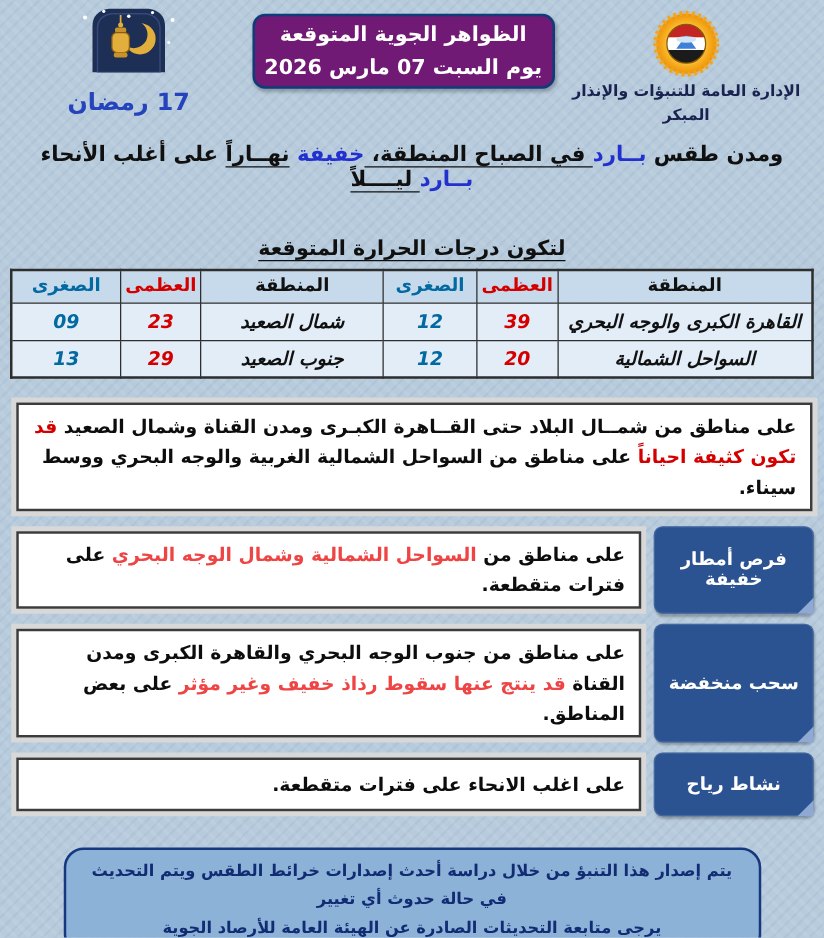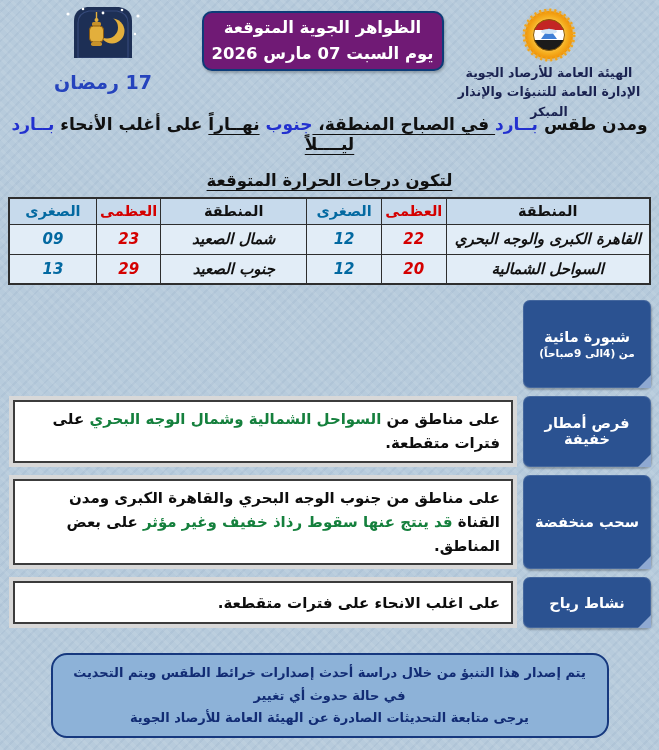--- a/index.html
+++ b/index.html
@@ -30,21 +30,21 @@
   .ramadan svg { display:block; margin:0 auto; }
   .ramadan-date { font-size:19px; font-weight:bold; color:#2543bd; margin-top:13px; }
 
   
   .summary { text-align:center; font-size:17px; font-weight:bold; margin-top:12px; color:#101010; }
   .blue { color:#2230cf; }
   .u { text-decoration:underline; text-underline-offset:4px; }
 
   .temps-heading {
     text-align:center; font-size:16.5px; font-weight:bold; color:#101010;
-    text-decoration:underline; text-underline-offset:4px; margin-top:17px;
+    text-decoration:underline; text-underline-offset:4px; margin-top:35px;
   }
 
   
   table { width:643px; margin:7px auto 0; border-collapse:collapse; border:2px solid #2e2e2e; }
   th,td { border:1.6px solid #2e2e2e; font-weight:bold; text-align:center; }
   th { background:#c7daec; font-size:14.5px; height:26px; color:#111; }
   td { background:#e2edf7; font-size:15px; height:30px;font-style:italic; }
   th.max, td.max { color:#d40000; }
   th.min, td.min { color:#0369a1; }
   .c-region1 { width:196px; } .c-max1 { width:62px; } .c-min1 { width:72px; }
@@ -66,21 +66,21 @@
     border-style:solid; border-width:0 0 13px 13px;
     border-color:transparent transparent #8fa9d2 transparent;
   }
   .sublabel { font-size:10.5px; margin-top:2px; font-weight:bold; }
   .content-box {
     flex:1; background:#fff; border:2px solid #3c3c3c;
     box-shadow:0 0 0 4px #d8d8d8; margin:4px 1px 4px 5px; padding:5px 11px;
     font-weight:bold; font-size:15px; line-height:1.62; color:#0d0d0d;
     display:flex; flex-direction:column; justify-content:center;
   }
-  .hl-red { color:#d40000; } .hl-blue { color:#15803d; }
+  .hl-red { color:#d40000; } .hl-blue { color:#ef4444; }
 
   
   .footer-note {
     width:558px; margin:25px auto 0; padding:7px 12px;
     background:#8db2d8; border:2.5px solid #16387e; border-radius:16px;
     text-align:center; font-weight:bold; font-size:13px; color:#122c74; line-height:1.7;
   }
 </style>
 </head>
 <body>
@@ -107,21 +107,20 @@
           <g clip-path="url(#em)">
             <rect x="17" y="12" width="32" height="11" fill="#c32524"></rect>
             <rect x="17" y="23" width="32" height="10" fill="#ffffff"></rect>
             <rect x="17" y="33" width="32" height="11" fill="#1b1b1b"></rect>
             <path d="M25 32 L33 21 L41 32 Z" fill="#3f7fd6"></path>
             <ellipse cx="33" cy="24.5" rx="8" ry="2.6" fill="#cfe4f7"></ellipse>
           </g>
           <circle cx="33" cy="28" r="15.5" fill="none" stroke="#8a5a00" stroke-width="1"></circle>
         </svg>
       </span>
-      <div class="auth-line">الهيئة العامة للأرصاد الجوية</div>
       <div class="auth-line">الإدارة العامة للتنبؤات والإنذار المبكر</div>
     </div>
 
     <div class="title-box">
       <div>الظواهر الجوية المتوقعة</div>
       <div>يوم السبت 07 مارس 2026</div>
     </div>
 
     <div class="ramadan">
       <span>
@@ -140,60 +139,58 @@
           <circle cx="36.5" cy="16" r="2" fill="#e3af3c"></circle>
           <rect x="32" y="18" width="9" height="4" rx="1.5" fill="#c8922a"></rect>
           <rect x="29.5" y="22" width="14" height="16" rx="4" fill="#e3af3c" stroke="#8a5a10" stroke-width="1"></rect>
           <rect x="31" y="38" width="11" height="4" rx="1.8" fill="#c8922a"></rect>
         </svg>
       </span>
       <div class="ramadan-date">17 رمضان</div>
     </div>
   </div>
 
-  <p class="summary"><span>ومدن طقس </span><span class="blue">بــارد</span><span class="u"> في الصباح المنطقة، </span><span class="blue">جنوب </span><span class="u">نهــاراً</span><span> على أغلب الأنحاء </span><span class="blue">بــارد</span><span class="u"> ليــــلاً</span></p>
+  <p class="summary"><span>ومدن طقس </span><span class="blue">بــارد</span><span class="u"> في الصباح المنطقة، </span><span class="blue">خفيفة </span><span class="u">نهــاراً</span><span> على أغلب الأنحاء </span><span class="blue">بــارد</span><span class="u"> ليــــلاً</span></p>
 
   <h2 class="temps-heading">لتكون درجات الحرارة المتوقعة</h2>
 
   <table>
     <tbody>
         <tr>
       <th class="c-region1">المنطقة</th>
       <th class="c-max1 max">العظمى</th>
       <th class="c-min1 min">الصغرى</th>
       <th class="c-region2">المنطقة</th>
       <th class="c-max2 max">العظمى</th>
       <th class="c-min2 min">الصغرى</th>
     </tr>
     <tr>
       <td>القاهرة الكبرى والوجه البحري</td>
-      <td class="max">22</td>
+      <td class="max">39</td>
       <td class="min">12</td>
       <td>شمال الصعيد</td>
       <td class="max">23</td>
       <td class="min">09</td>
     </tr>
     <tr>
       <td>السواحل الشمالية</td>
       <td class="max">20</td>
       <td class="min">12</td>
       <td>جنوب الصعيد</td>
       <td class="max">29</td>
       <td class="min">13</td>
     </tr>
   </tbody>
     </table>
 
   <div class="sections">
 
     <div class="sec">
-      <div class="label-box">
-        <div>شبورة مائية</div>
-        <div class="sublabel">من (4الى 9صباحاً)</div>
-        <span class="fold"></span>
+      <div class="content-box">
+        <div><span>على مناطق من شمــال البلاد حتى القــاهرة الكبـرى ومدن القناة وشمال الصعيد </span><span class="hl-red">قد تكون كثيفة احياناً</span><span> على مناطق من السواحل الشمالية الغربية والوجه البحري ووسط سيناء.</span></div>
       </div>
     </div>
 
     <div class="sec">
       <div class="label-box">
         <div>فرص أمطار خفيفة</div>
         <span class="fold"></span>
       </div>
       <div class="content-box">
         <div><span>على مناطق من </span><span class="hl-blue">السواحل الشمالية وشمال الوجه البحري</span><span> على فترات متقطعة.</span></div>

